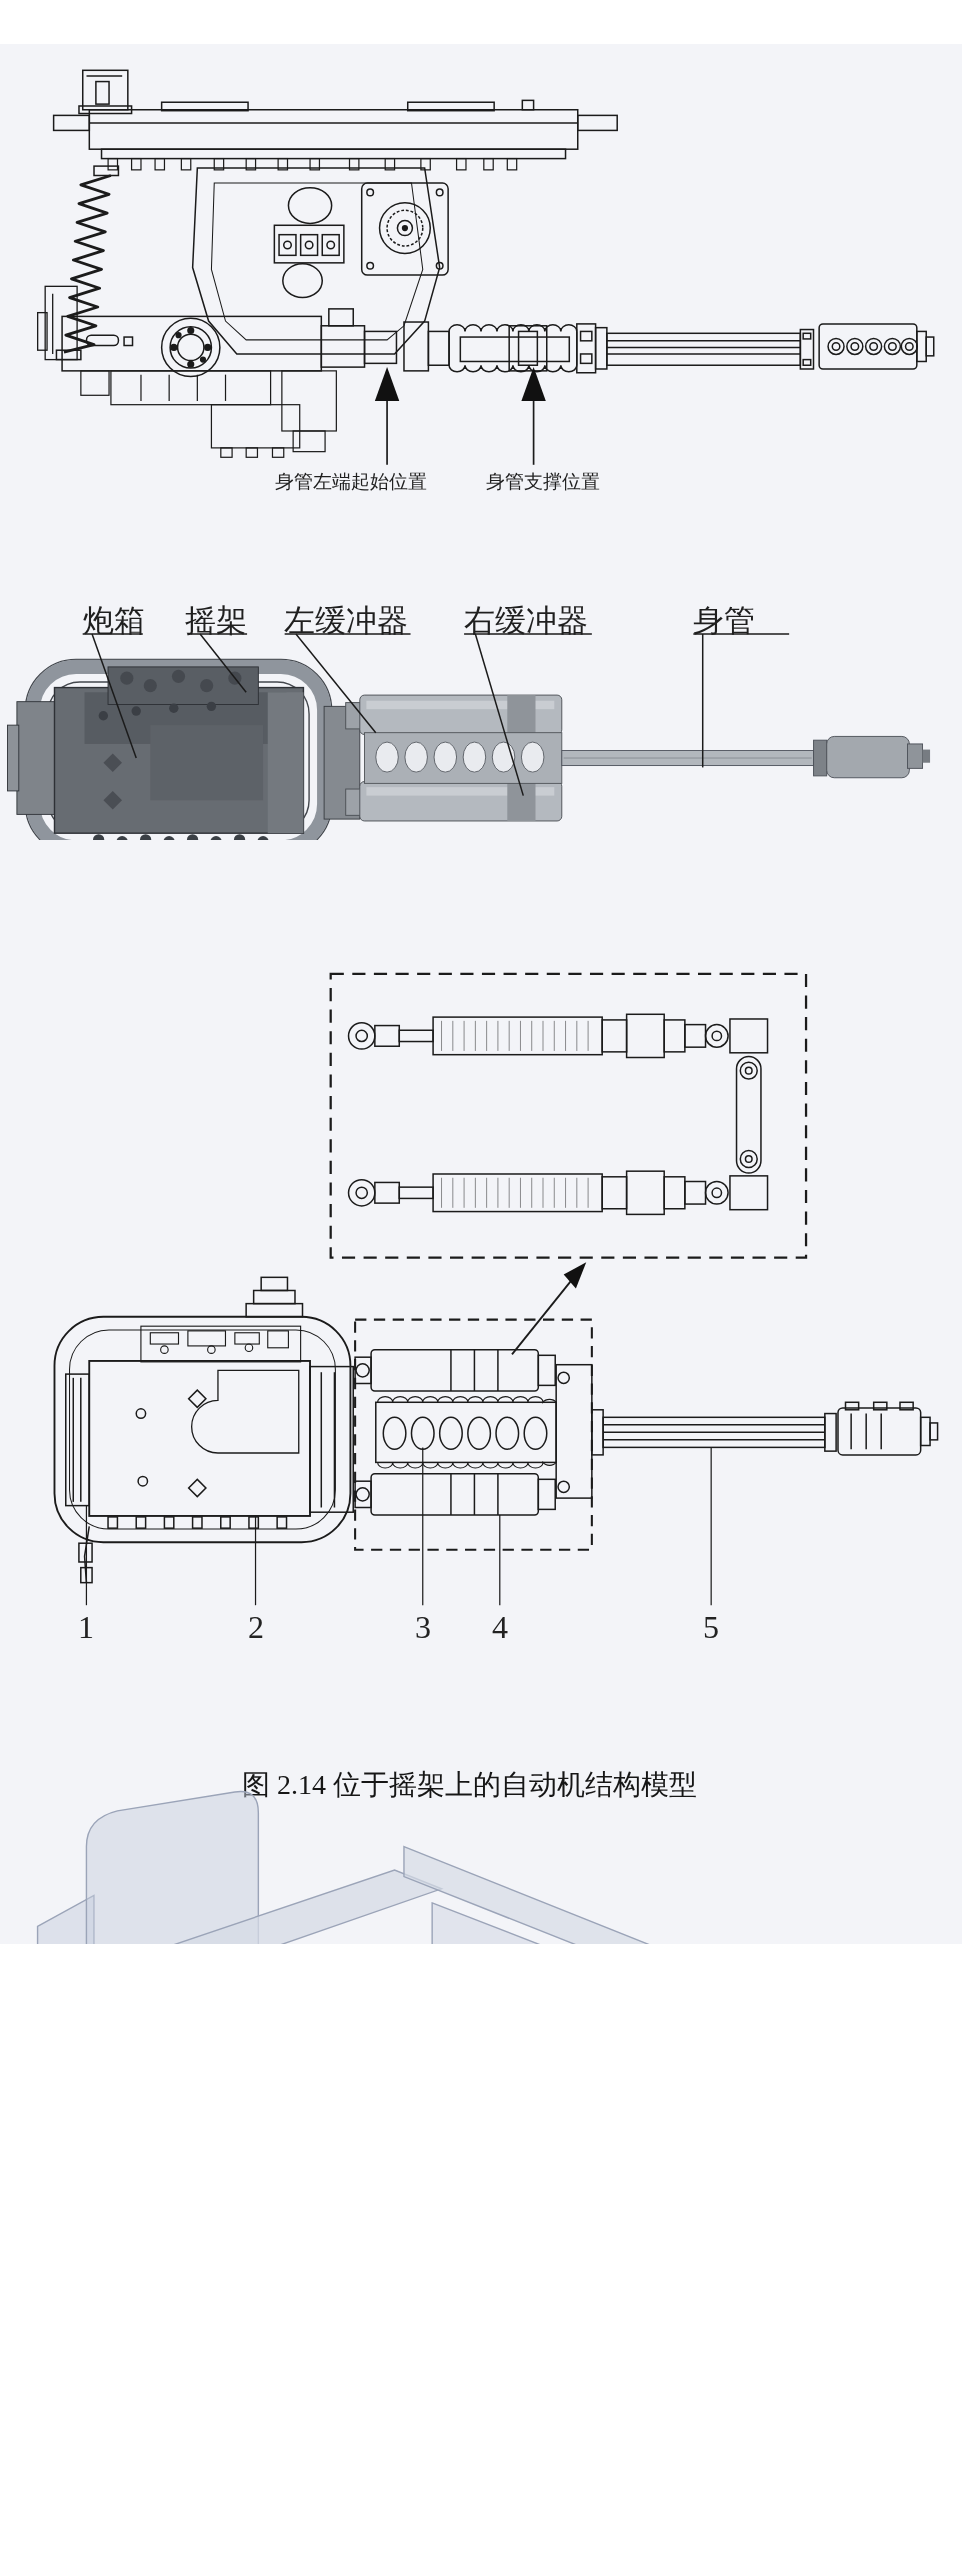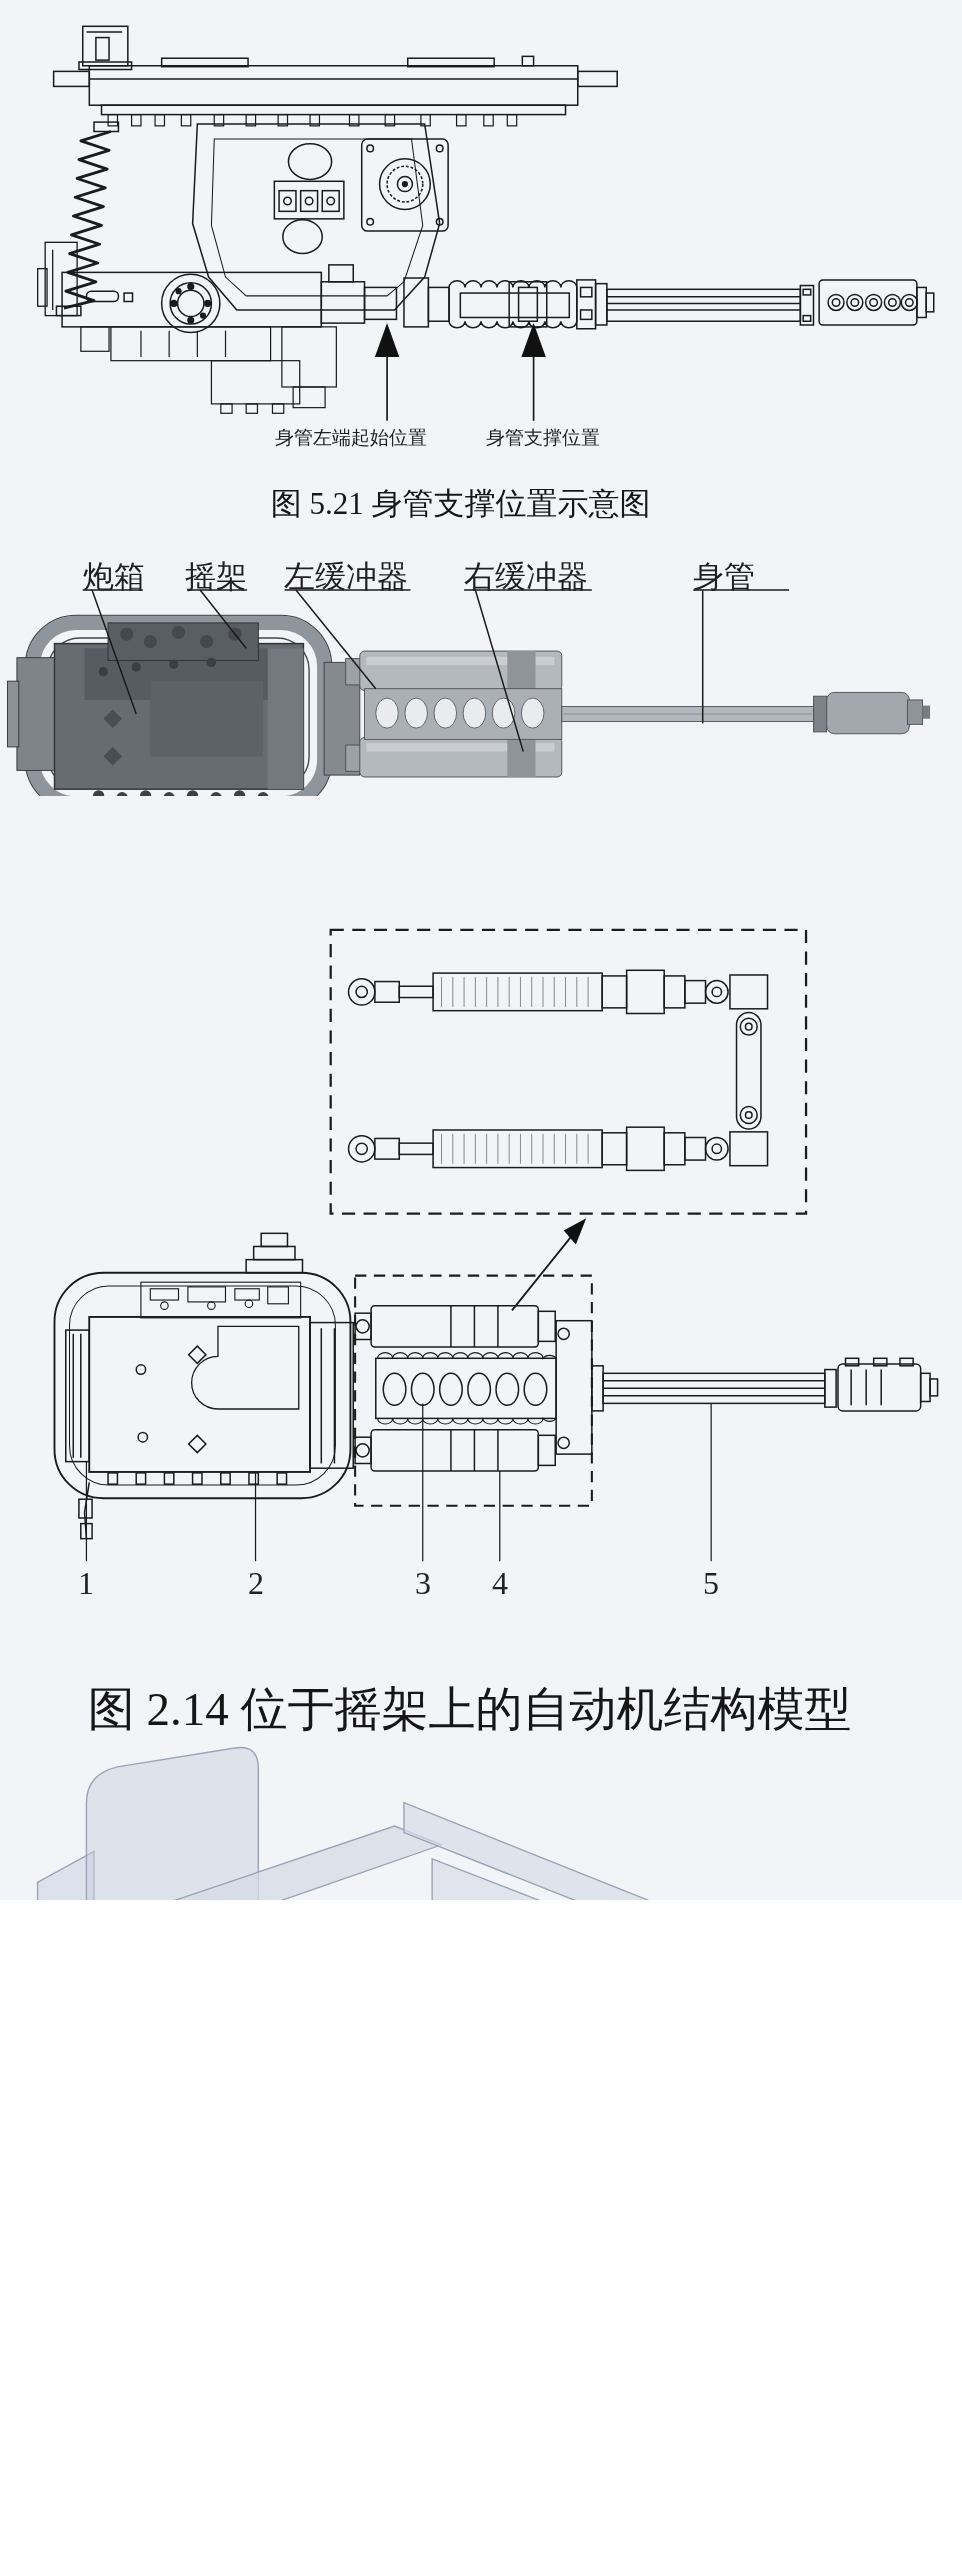--- a/index.html
+++ b/index.html
@@ -3,20 +3,21 @@
 <meta charset="utf-8">
 <style>
   html,body{margin:0;padding:0;}
   .page{
     position:relative;
     width:962px;height:1900px;
     background:#f3f4f8;
     overflow:hidden;
     font-family:"Liberation Serif","DejaVu Serif",serif;
     color:#1b1b1b;
+    margin-top:44px;
   }
   .abs{position:absolute;}
   svg{display:block;}
   .fig-label{
     position:absolute;
     white-space:nowrap;
     color:#1f1f1f;
     font-family:"Liberation Serif","DejaVu Serif",serif;
   }
   .caption{
@@ -209,21 +210,20 @@
         <line x1="412" y1="380" x2="412" y2="448" stroke-width="1.8"></line>
       </g>
       <g>
         <polygon points="568,344 555,380 581,380" fill="#111" stroke="none"></polygon>
         <line x1="568" y1="380" x2="568" y2="448" stroke-width="1.8"></line>
       </g>
     </g>
   </svg>
   <span class="fig-label" style="left:275px;top:425px;font-size:19px">身管左端起始位置</span>
   <span class="fig-label" style="left:486px;top:425px;font-size:19px">身管支撑位置</span>
-  <div class="caption" style="top:483px;font-size:31px">图 5.21  身管支撑位置示意图</div>
 
   <svg class="abs" style="left:0;top:540px" width="962" height="256" viewBox="0 0 1024 272">
 
     <g>
       <rect x="27" y="80" width="326" height="208" rx="54" fill="none" stroke="#43474d" stroke-width="1.5"></rect>
       <rect x="35" y="88" width="310" height="192" rx="46" fill="none" stroke="#8f959d" stroke-width="15"></rect>
       <rect x="51" y="104" width="278" height="160" rx="34" fill="none" stroke="#43474d" stroke-width="1.5"></rect>
     </g>
 
     <g>
@@ -488,21 +488,21 @@
         <line x1="532" y1="628" x2="532" y2="724"></line>
         <line x1="757" y1="556" x2="757" y2="724"></line>
       </g>
     </g>
   </svg>
   <span class="part-number" style="left:86px;top:1565px">1</span>
   <span class="part-number" style="left:256px;top:1565px">2</span>
   <span class="part-number" style="left:423px;top:1565px">3</span>
   <span class="part-number" style="left:500px;top:1565px">4</span>
   <span class="part-number" style="left:711px;top:1565px">5</span>
-  <div class="caption" style="top:1678px;width:939px;font-size:47px">图 2.14  位于摇架上的自动机结构模型</div>
+  <div class="caption" style="top:1722px;width:939px;font-size:28px">图 2.14  位于摇架上的自动机结构模型</div>
 
   <svg class="abs" style="left:0;top:1746px" width="962" height="735" viewBox="0 0 1024 782">
 
     <g stroke="#9ba4b8" stroke-width="1.5">
       <polygon points="40,145 100,112 100,455 40,492" fill="#c7cedd" fill-opacity="0.5"></polygon>
       <path d="M92,60 Q92,30 125,22 L250,2 Q275,-2 275,24 L275,330 L150,392 Q92,420 92,370 Z" fill="#c7cedd" fill-opacity="0.48"></path>
       <polygon points="95,195 420,85 470,105 145,218" fill="#d6dbe6" fill-opacity="0.75"></polygon>
       <polygon points="95,238 300,168 330,182 125,252" fill="#ccd2df" fill-opacity="0.7"></polygon>
       <polygon points="430,60 960,272 960,302 430,92" fill="#d6dbe6" fill-opacity="0.7"></polygon>
       <polygon points="460,120 620,182 620,492 460,432" fill="#c7cedd" fill-opacity="0.42"></polygon>

